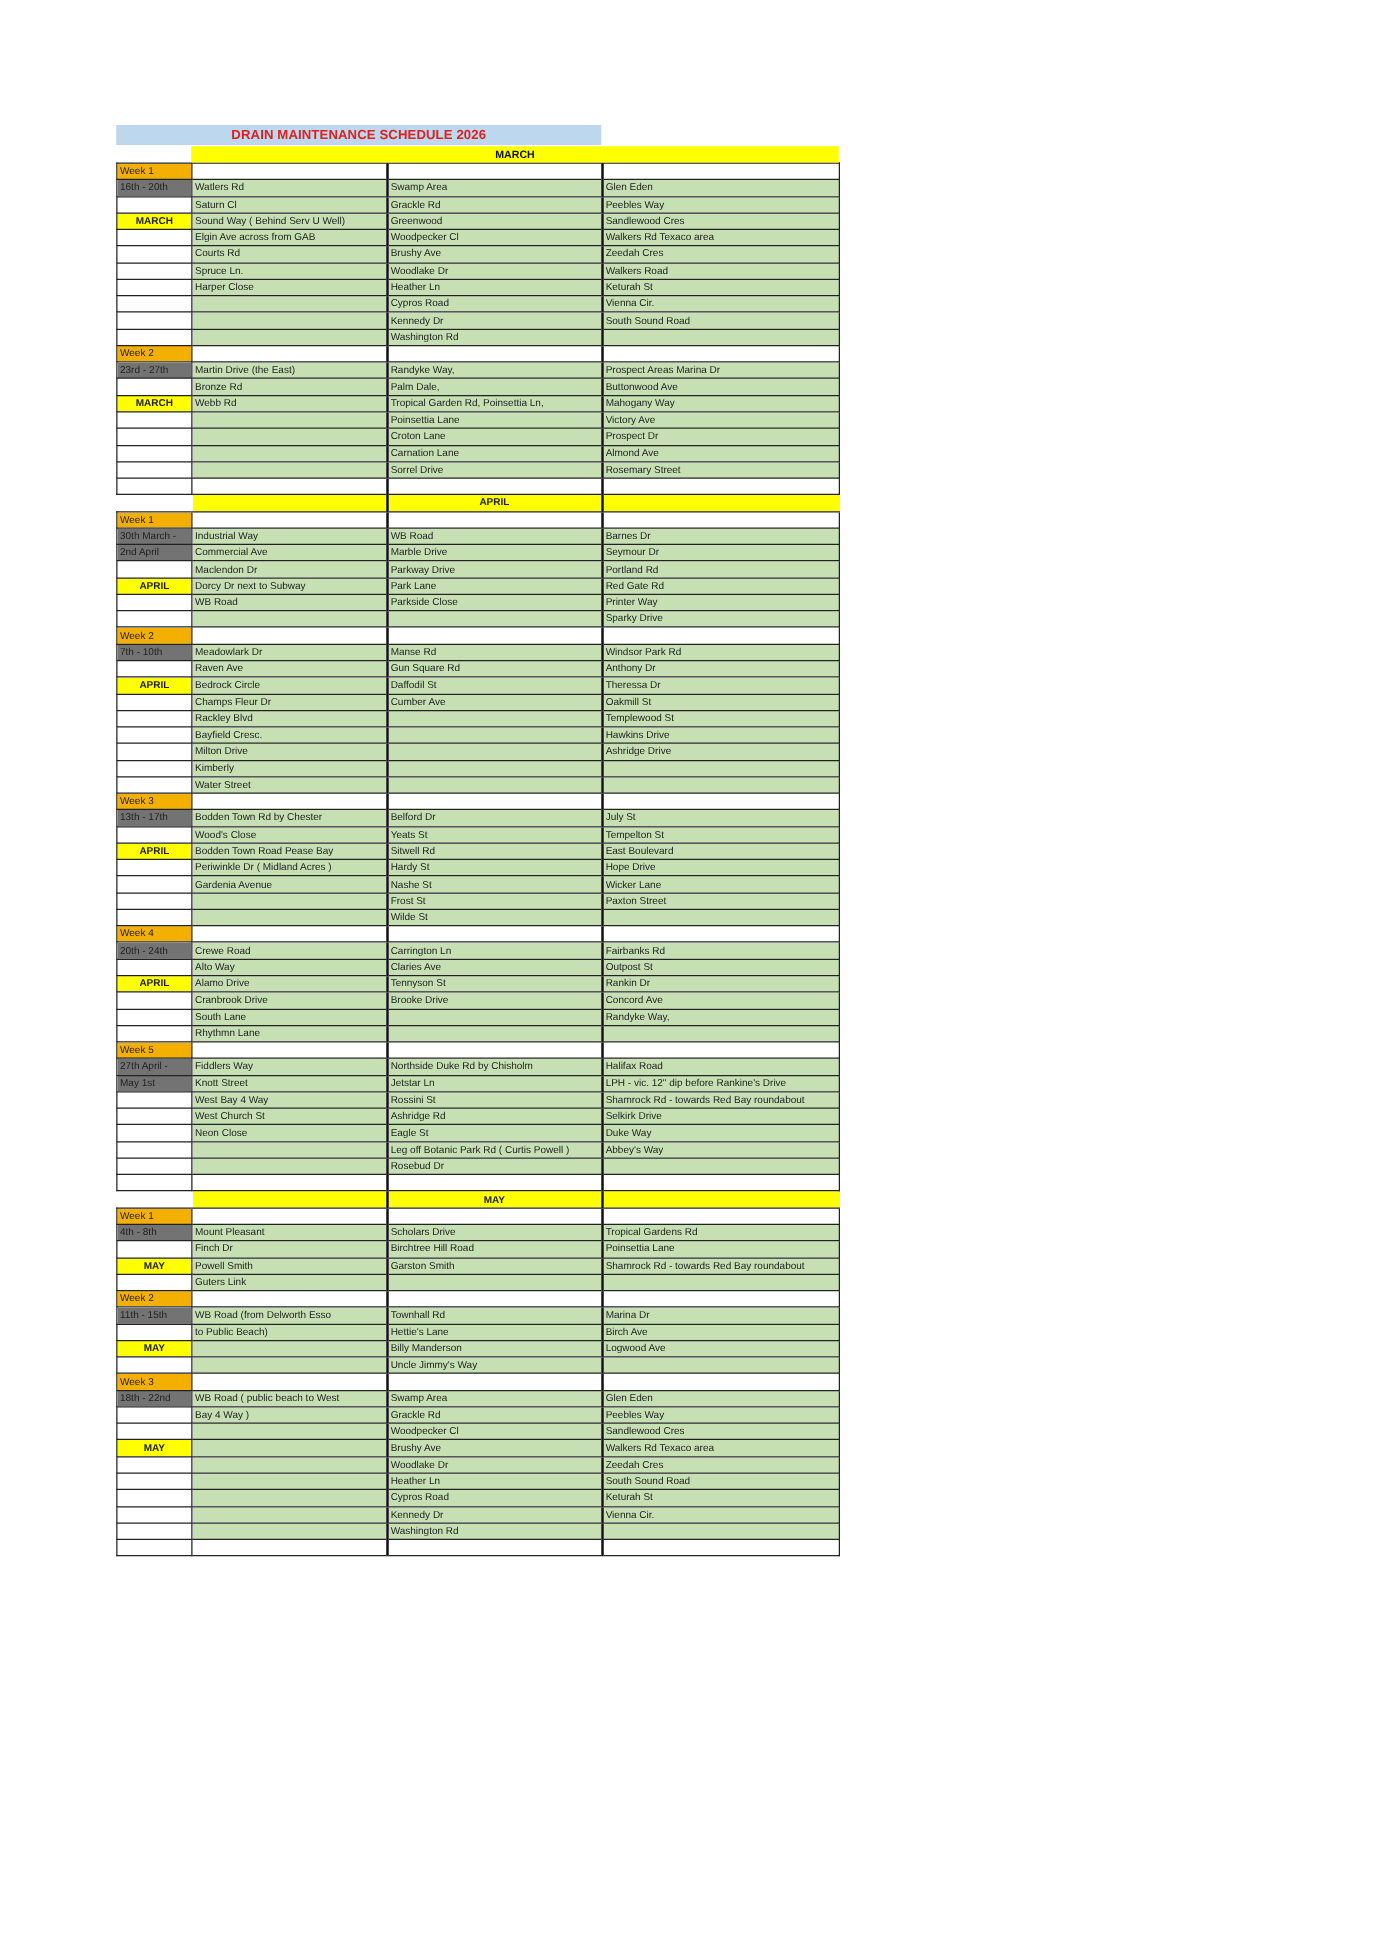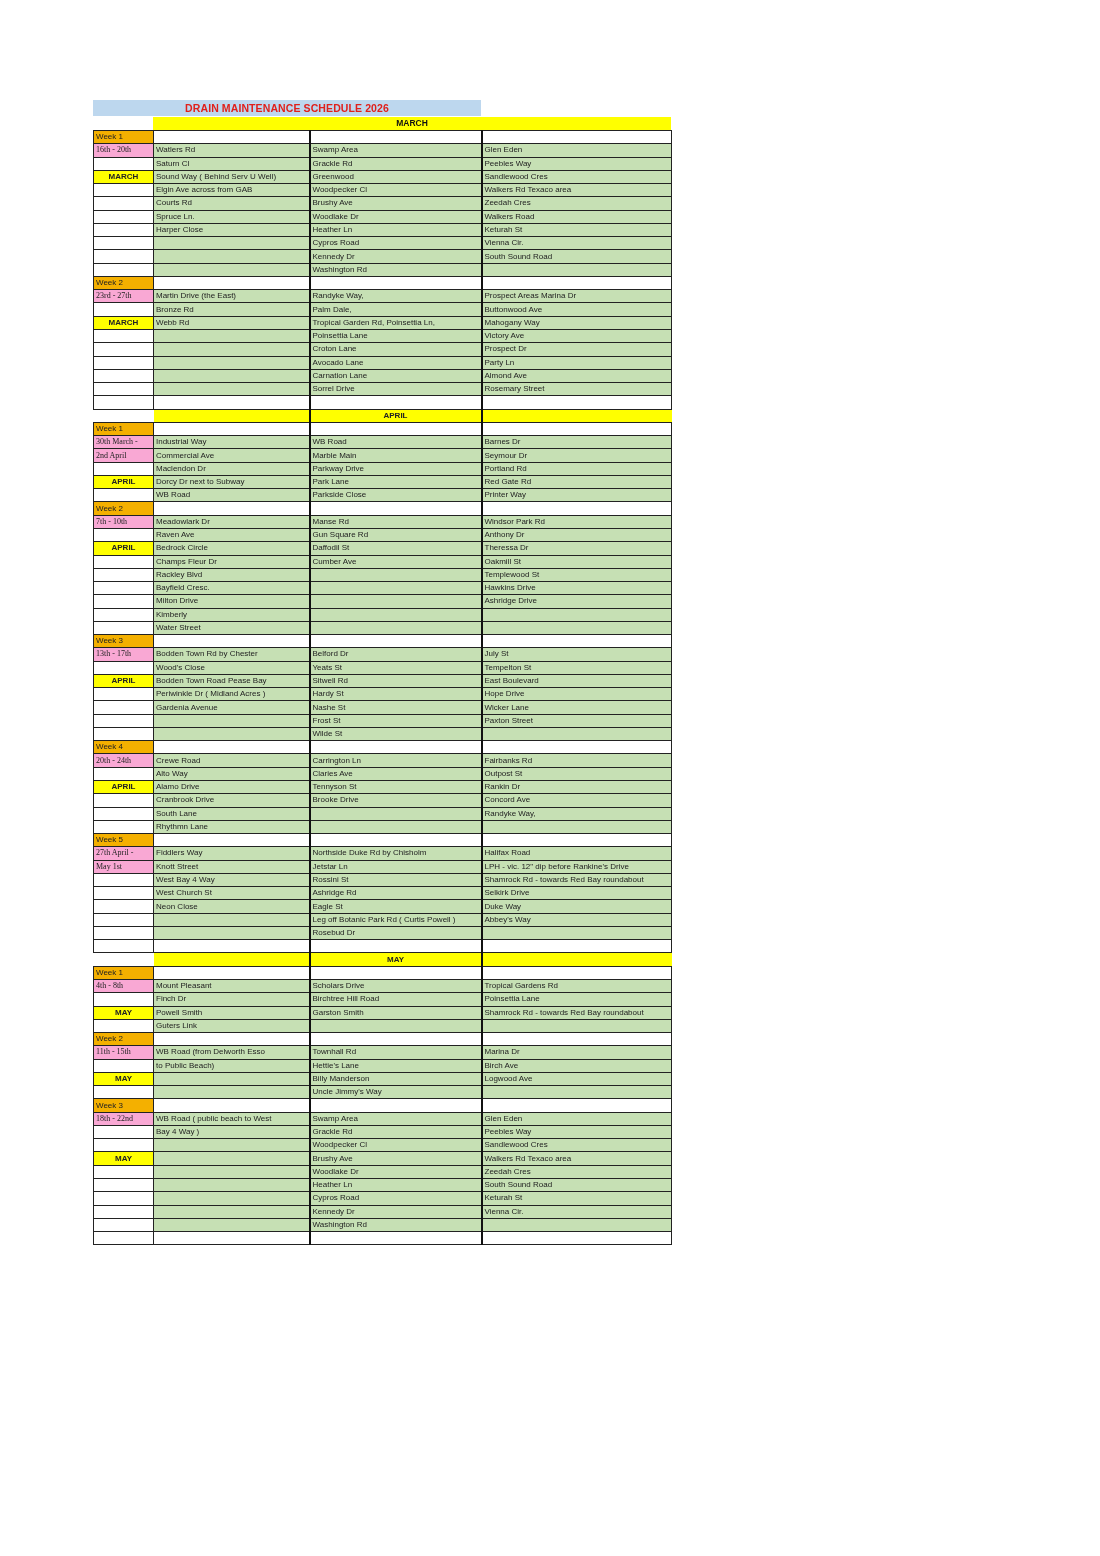--- a/index.html
+++ b/index.html
@@ -11,21 +11,21 @@
   .month-top { position: relative; height: 14px; }
   .month-top .yl { position: absolute; left: 60px; top: 1px; width: 518px; height: 13px; background: #ffff00; text-align: center; font-size: 8.5px; font-weight: bold; line-height: 13px; color: #111; }
   table.grid { border-collapse: collapse; width: 578px; table-layout: fixed; }
   table.grid td { height: 12.27px; padding: 0 2px; font-size: 8px; line-height: 12px; color: #222; border: 1px solid #222; white-space: nowrap; overflow: hidden; }
   col.c0 { width: 60px; } col.c1 { width: 156px; } col.c2 { width: 172px; } col.c3 { width: 190px; }
   td.c1, td.c2 { border-right: 2px solid #111 !important; }
   td.green { background: #c6e0b4; }
   td.white { background: #ffffff; }
   td.week { background: #f4b000; color: #5a4a00; font-weight: normal; font-size: 8.5px; }
   td.monthlabel { background: #ffff00; font-weight: bold; text-align: center; color: #111; }
-  td.daterange { background: #f9a8d4; font-family: Liberation Serif, serif; }
+  td.daterange { background: #737373; }
   tr.monthhdr td { border-left: none; border-right: none; }
   tr.monthhdr td.yl { background: #ffff00; font-weight: bold; text-align: center; border-top: 1px solid #222; border-bottom: 1px solid #222; }
   tr.monthhdr td.blank0 { background: #fff; border: none; }
   td.small { font-size: 7px; }
 </style>
 </head>
 <body>
 
 <div class="sheet">
   <div class="title-row">
@@ -141,26 +141,20 @@
         </tr>
         <tr>
           <td class="white"></td>
           <td class="green c1"></td>
           <td class="green c2">Croton Lane</td>
           <td class="green">Prospect Dr</td>
         </tr>
         <tr>
           <td class="white"></td>
           <td class="green c1"></td>
-          <td class="green c2">Avocado Lane</td>
-          <td class="green">Party Ln</td>
-        </tr>
-        <tr>
-          <td class="white"></td>
-          <td class="green c1"></td>
           <td class="green c2">Carnation Lane</td>
           <td class="green">Almond Ave</td>
         </tr>
         <tr>
           <td class="white"></td>
           <td class="green c1"></td>
           <td class="green c2">Sorrel Drive</td>
           <td class="green">Rosemary Street</td>
         </tr>
         <tr>
@@ -183,40 +177,46 @@
         </tr>
         <tr>
           <td class="daterange">30th March -</td>
           <td class="green c1">Industrial Way</td>
           <td class="green c2">WB Road</td>
           <td class="green">Barnes Dr</td>
         </tr>
         <tr>
           <td class="daterange">2nd April</td>
           <td class="green c1">Commercial Ave</td>
-          <td class="green c2">Marble Main</td>
+          <td class="green c2">Marble Drive</td>
           <td class="green">Seymour Dr</td>
         </tr>
         <tr>
           <td class="white"></td>
           <td class="green c1">Maclendon Dr</td>
           <td class="green c2">Parkway Drive</td>
           <td class="green">Portland Rd</td>
         </tr>
         <tr>
           <td class="monthlabel">APRIL</td>
           <td class="green c1">Dorcy Dr next to Subway</td>
           <td class="green c2">Park Lane</td>
           <td class="green">Red Gate Rd</td>
         </tr>
         <tr>
           <td class="white"></td>
           <td class="green c1">WB Road</td>
           <td class="green c2">Parkside Close</td>
           <td class="green">Printer Way</td>
+        </tr>
+        <tr>
+          <td class="white"></td>
+          <td class="green c1"></td>
+          <td class="green c2"></td>
+          <td class="green">Sparky Drive</td>
         </tr>
         <tr>
           <td class="week">Week 2</td>
           <td class="white c1"></td>
           <td class="white c2"></td>
           <td class="white"></td>
         </tr>
         <tr>
           <td class="daterange">7th - 10th</td>
           <td class="green c1">Meadowlark Dr</td>

